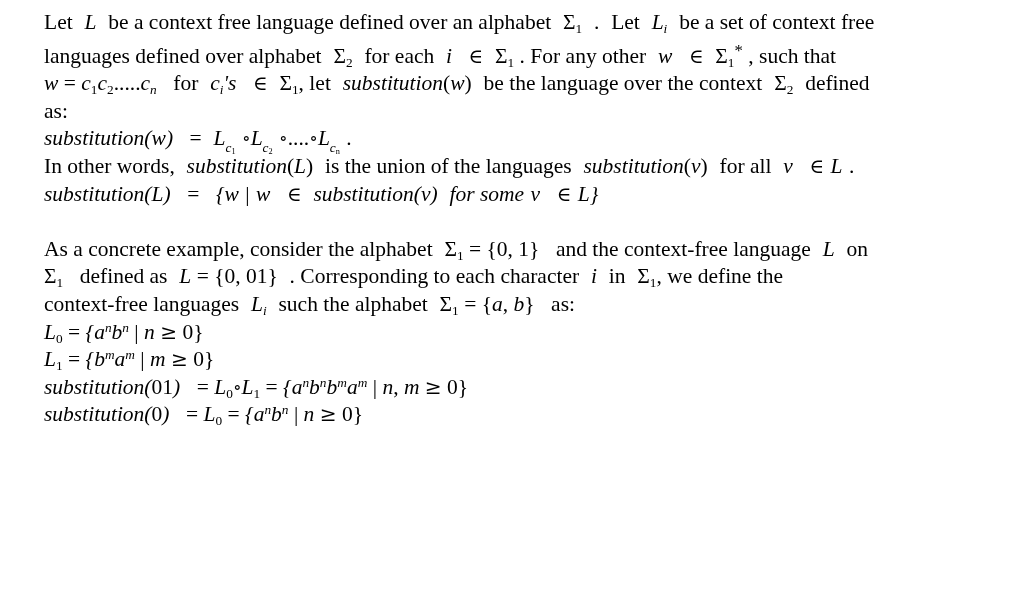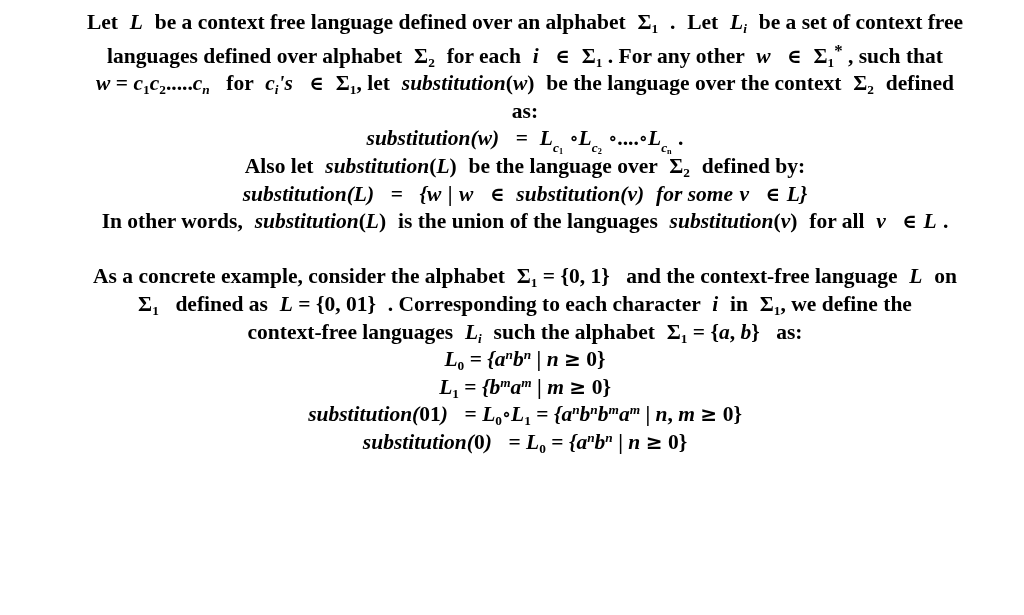--- a/index.html
+++ b/index.html
@@ -18,22 +18,21 @@
     position: relative;
     width: 1024px;
     height: 615px;
     background: #ffffff;
     box-sizing: border-box;
     padding: 9px 18px 0 44px;
   }
   .block {
     font-size: 21.5px;
     line-height: 27.6px;
-    text-align: center;
-    font-weight: bold;
+    text-align: left;
   }
   .line {
     white-space: nowrap;
   }
   .gap {
     height: 27.6px;
   }
   i, .it {
     font-style: italic;
   }
@@ -148,48 +147,41 @@
     <div class="line">
       <span>as:</span>
     </div>
 
     <div class="line">
       <i>substitution</i><span class="it">(</span><i>w</i><span class="it">)</span><span class="spw"></span>
       <span class="rm">=</span><span class="sp"></span>
       <i>L<span class="sub2">c<sub>1</sub></span></i><span class="sp"></span><span class="ring">∘</span><i>L<span class="sub2">c<sub>2</sub></span></i><span class="sp"></span><span class="ring">∘</span><span class="rm">....</span><span class="ring">∘</span><i>L<span class="sub2">c<sub>n</sub></span></i><span class="sp"></span><span class="rm">.</span>
     </div>
 
-    <div class="line">
-      <span>Also let</span>
-      <span class="sp"></span><i>substitution</i><span class="rm">(</span><i>L</i><span class="rm">)</span><span class="sp"></span>
-      <span>be the language over</span>
-      <span class="sp"></span><span class="sig">Σ<sub>2</sub></span>
-      <span class="sp"></span><span>defined by:</span>
-    </div>
-
-    <div class="line">
-      <i>substitution</i><span class="it">(</span><i>L</i><span class="it">)</span><span class="spw"></span>
-      <span class="rm">=</span><span class="spw"></span>
-      <span class="it">{</span><i>w</i><span class="sp"></span><span class="rm">|</span><span class="sp"></span><i>w</i><span class="spw"></span>
-      <span class="elem">∈</span><span class="sp"></span>
-      <i>substitution</i><span class="it">(</span><i>v</i><span class="it">)</span><span class="sp"></span>
-      <i>for some</i><span class="sp"></span><i>v</i><span class="spw"></span>
-      <span class="elem">∈</span><span class="sp"></span><i>L</i><span class="it">}</span>
-    </div>
 
     <div class="line">
       <span>In other words,</span>
       <span class="sp"></span><i>substitution</i><span class="rm">(</span><i>L</i><span class="rm">)</span><span class="sp"></span>
       <span>is the union of the languages</span>
       <span class="sp"></span><i>substitution</i><span class="rm">(</span><i>v</i><span class="rm">)</span><span class="sp"></span>
       <span>for all</span>
       <span class="sp"></span><i>v</i><span class="spw"></span>
       <span class="elem">∈</span><span class="sp"></span><i>L</i><span class="sp"></span><span class="rm">.</span>
     </div>
 
+    <div class="line">
+      <i>substitution</i><span class="it">(</span><i>L</i><span class="it">)</span><span class="spw"></span>
+      <span class="rm">=</span><span class="spw"></span>
+      <span class="it">{</span><i>w</i><span class="sp"></span><span class="rm">|</span><span class="sp"></span><i>w</i><span class="spw"></span>
+      <span class="elem">∈</span><span class="sp"></span>
+      <i>substitution</i><span class="it">(</span><i>v</i><span class="it">)</span><span class="sp"></span>
+      <i>for some</i><span class="sp"></span><i>v</i><span class="spw"></span>
+      <span class="elem">∈</span><span class="sp"></span><i>L</i><span class="it">}</span>
+    </div>
+
     <div class="gap"></div>
 
     <div class="line">
       <span>As a concrete example, consider the alphabet</span>
       <span class="sp"></span><span class="sig">Σ<sub>1</sub></span>
       <span class="rm"> = {0, 1}</span><span class="spw"></span>
       <span>and the context-free language</span>
       <span class="sp"></span><i>L</i><span class="sp"></span>
       <span>on</span>
     </div>

